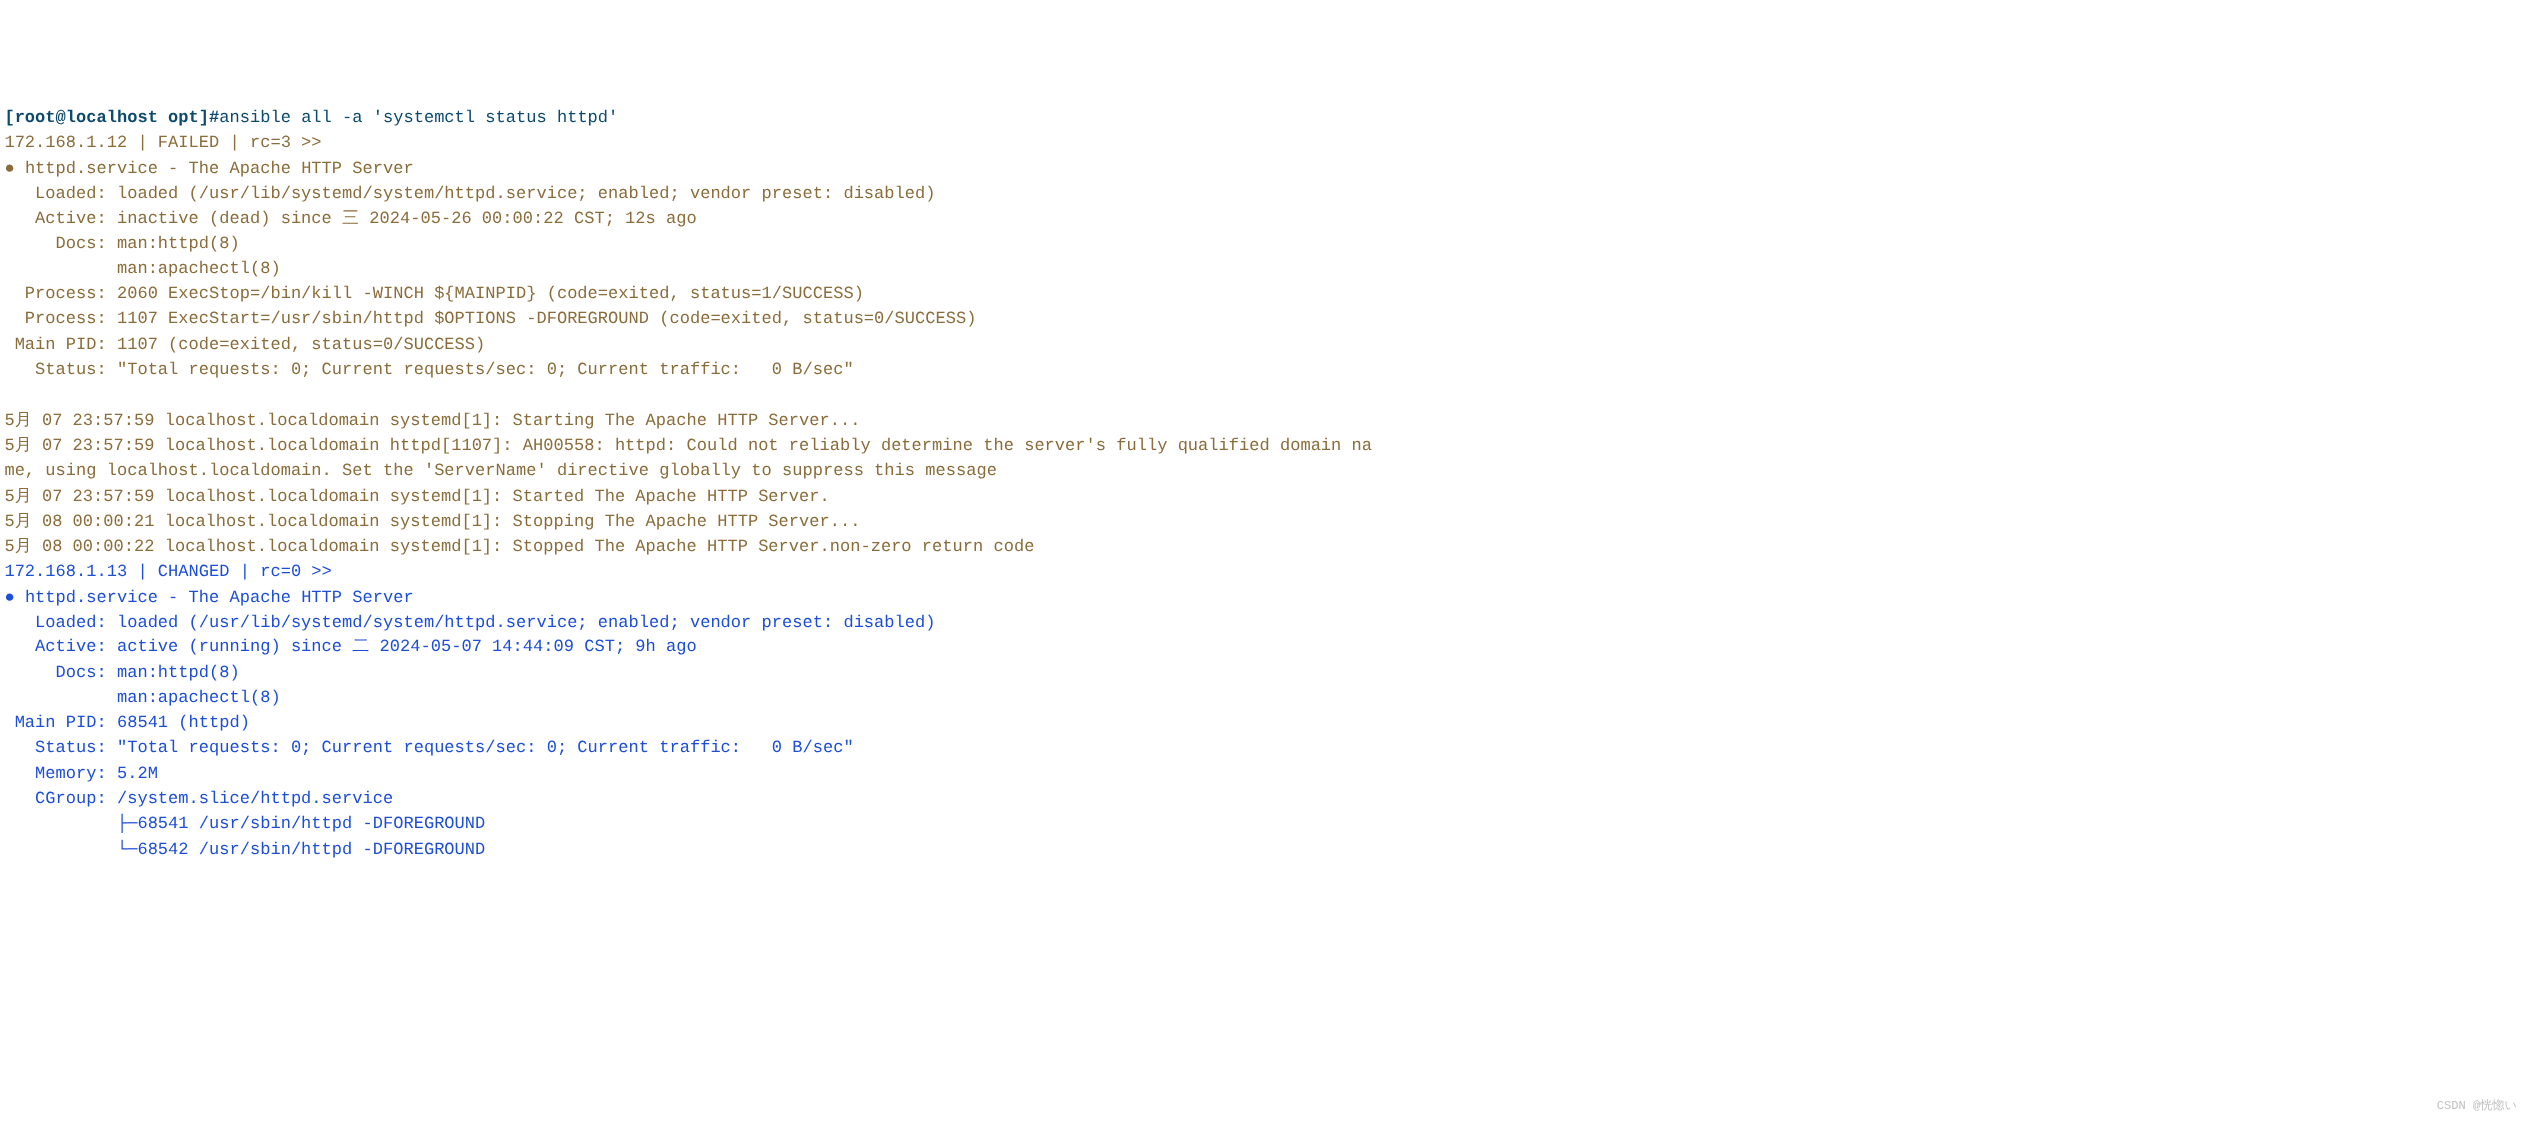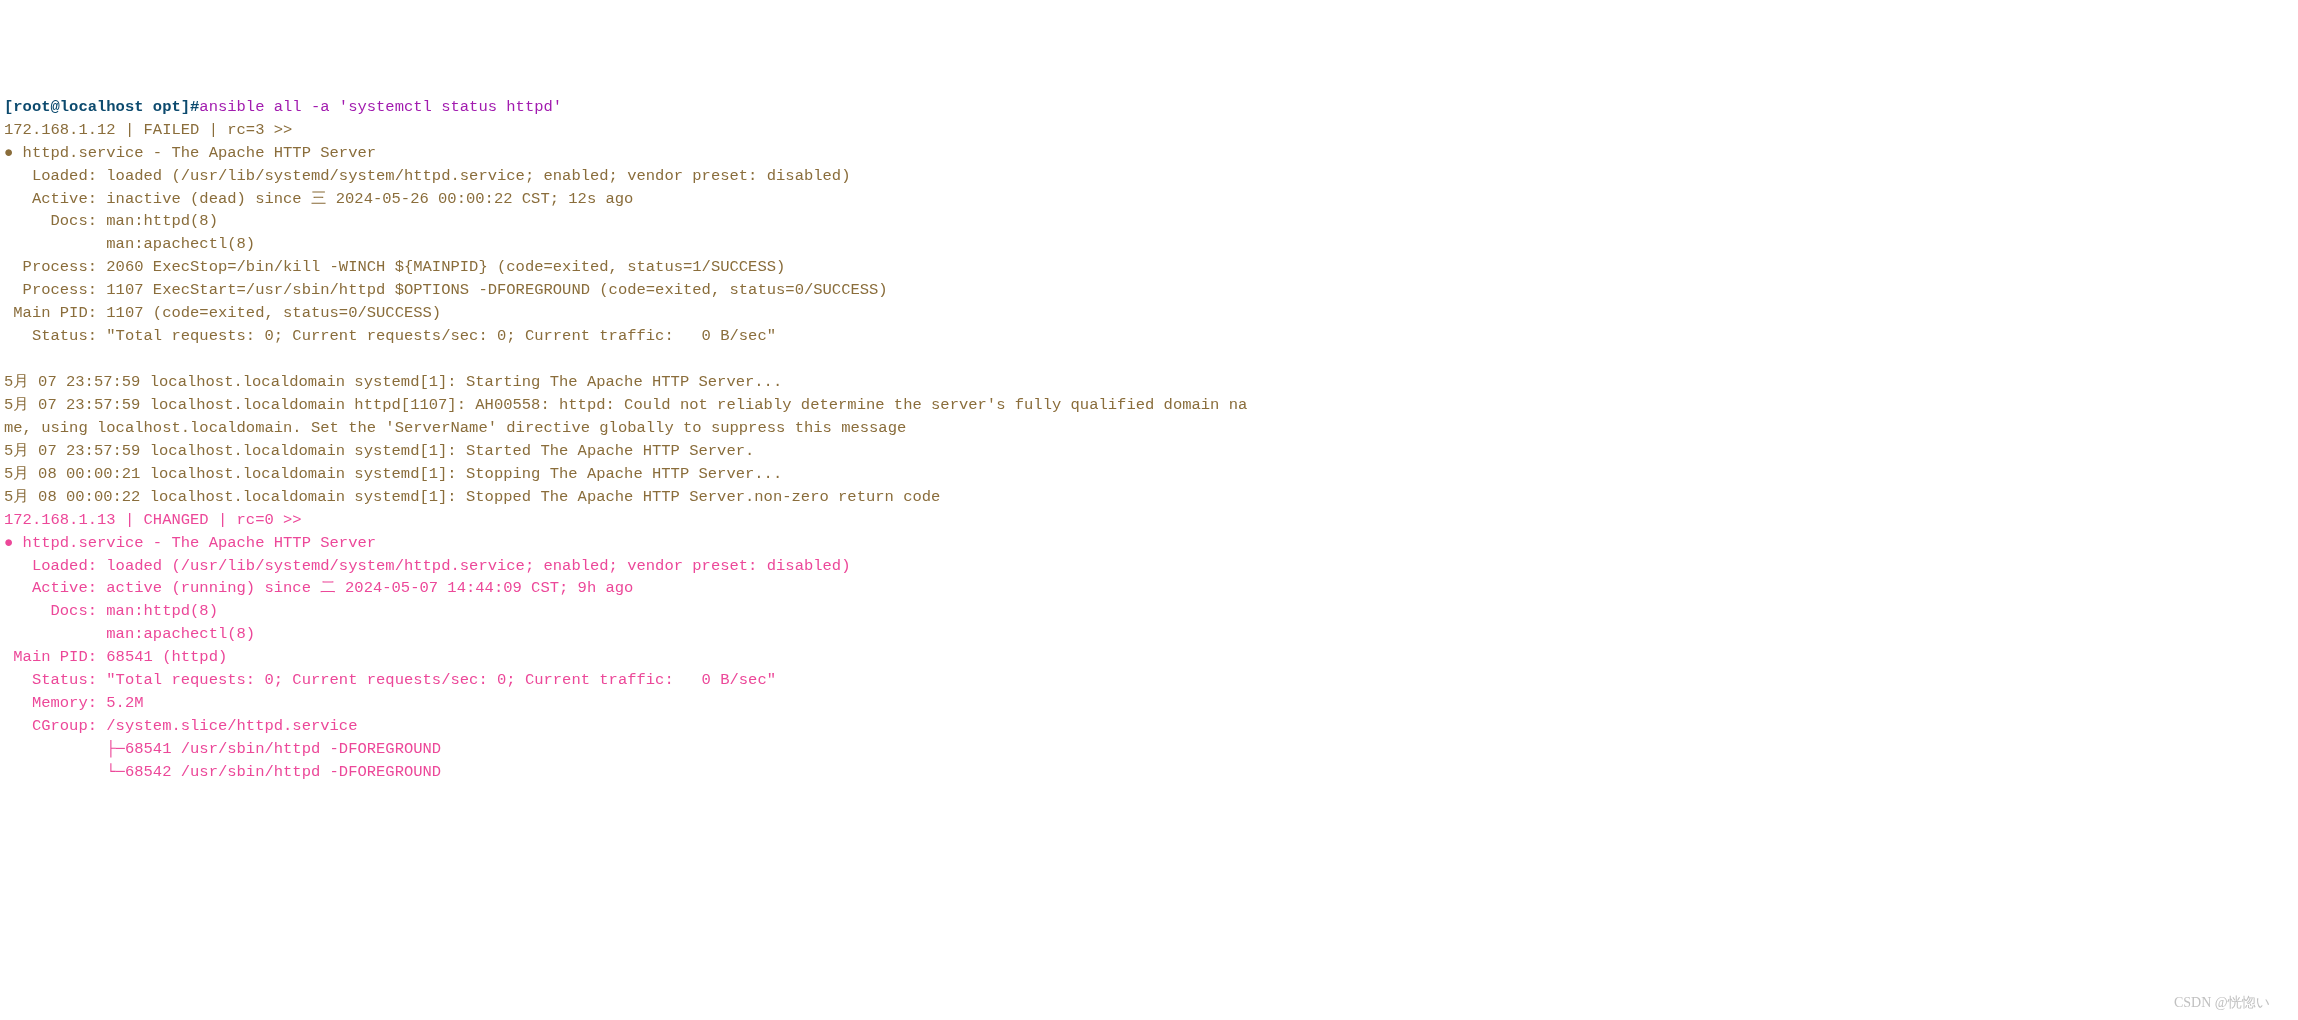--- a/index.html
+++ b/index.html
@@ -6,29 +6,29 @@
     margin: 0;
     padding: 4px;
     background: #ffffff;
     font-family: "Consolas", "Monaco", "Courier New", monospace;
     font-size: 15.5px;
     line-height: 1.48;
     white-space: pre;
     color: #333;
   }
   .prompt-bold { color: #0c4a6e; font-weight: bold; text-align: right; }
-  .cmd { color: #a21caf; text-align: right; }
+  .cmd { color: #0c4a6e; text-align: right; }
   .brown { color: #8a6d3b; }
-  .olive { color: #ec4899; }
+  .olive { color: #1d4ed8; }
   .watermark {
     position: fixed;
     bottom: 6px;
-    right: 28px;
-    font-family: Liberation Serif, serif;
-    font-size: 14px;
+    right: 10px;
+    font-family: Liberation Mono, monospace;
+    font-size: 11px;
     color: #c0c0c0;
   }
 </style>
 </head>
 <body>
 
 
 
 <div><span class="prompt-bold">[root@localhost opt]#</span><span class="cmd">ansible all -a 'systemctl status httpd'</span>
 <span class="brown">172.168.1.12 | FAILED | rc=3 &gt;&gt;</span>

